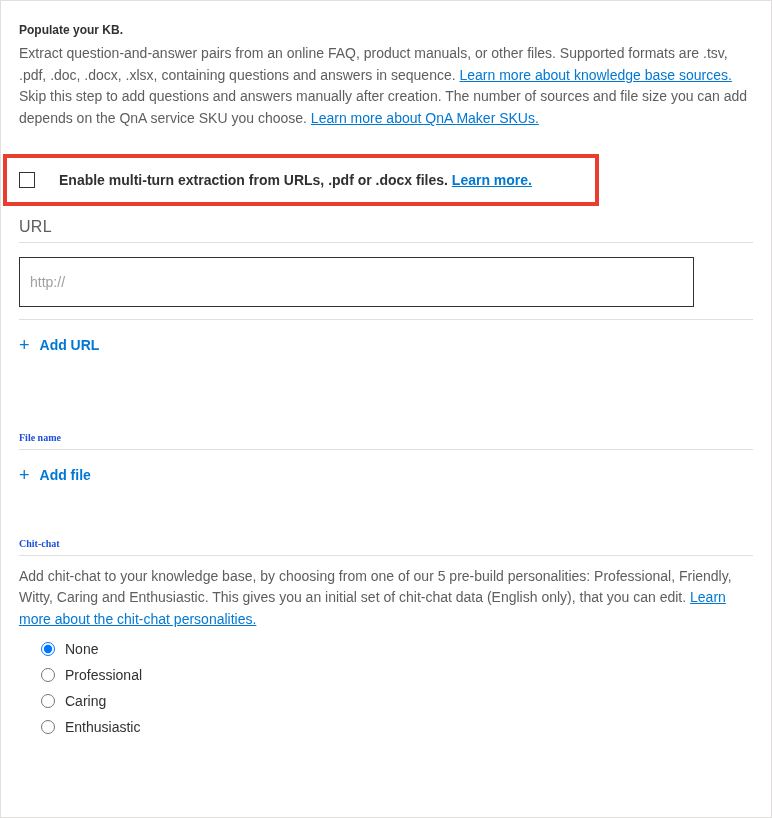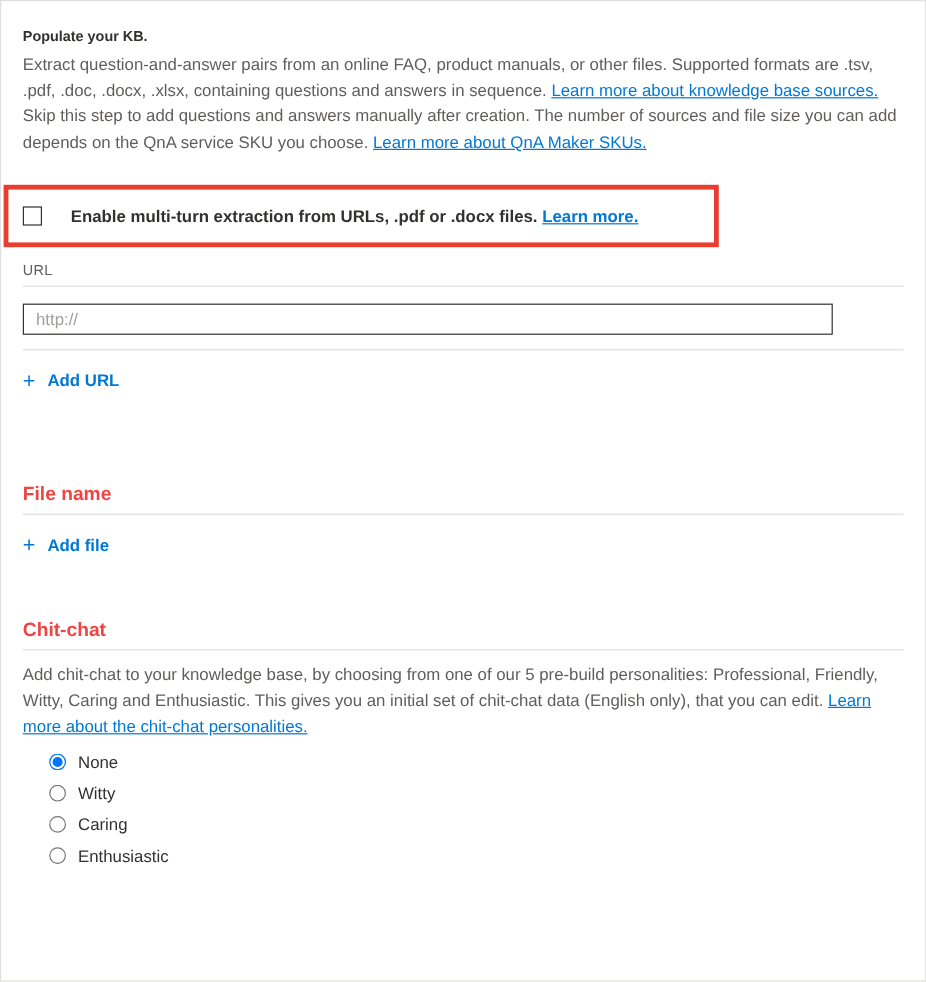--- a/index.html
+++ b/index.html
@@ -60,34 +60,34 @@
       font-size: 14px;
       font-weight: 600;
       color: #323130;
       padding-left: 10px;
     }
     .highlight-label .link {
       font-weight: 600;
     }
     .field-label {
       color: #605e5c;
-      font-size: 12px;
+      font-size: 16px;
       letter-spacing: 0.3px;
       margin-top: 12px;
       margin-bottom: 6px;
     }
     .hr {
       border: 0;
       border-bottom: 1px solid #e1dfdd;
       margin: 0;
     }
     .url-input {
       width: 678px;
       max-width: 92%;
-      height: 26px;
+      height: 50px;
       border: 1px solid #323130;
       padding: 0 10px;
       font-size: 14px;
       color: #605e5c;
       margin-top: 14px;
       margin-bottom: 12px;
     }
     .url-input::placeholder {
       color: #a19f9d;
     }
@@ -103,24 +103,25 @@
     .add-row .plus {
       font-size: 18px;
       font-weight: 400;
       margin-right: 10px;
       line-height: 1;
     }
     .spacer {
       height: 74px;
     }
     .subsection-title {
-      font-size: 16px;
-      font-weight: 600;
-      color: #ef4444;
+      font-size: 10px;
+      font-weight: 600;
+      color: #1d4ed8;
       margin-bottom: 6px;
+      font-family: Liberation Serif, serif;
     }
     .radio-list {
       margin-top: 10px;
       padding-left: 22px;
     }
     .radio-item {
       display: flex;
       align-items: center;
       margin-bottom: 10px;
     }
@@ -182,22 +183,22 @@
 <hr class="hr">
 <p class="description" style="margin-top:10px">
   <span>Add chit-chat to your knowledge base, by choosing from one of our 5 pre-build personalities: Professional, Friendly, Witty, Caring and Enthusiastic. This gives you an initial set of chit-chat data (English only), that you can edit. </span><a class="link">Learn more about the chit-chat personalities.</a>
 </p>
 <div class="radio-list" id="radio-list">
     <div class="radio-item">
       <input type="radio" name="chitchat" id="cc-0" checked="" style="">
       <label for="cc-0">None</label>
     </div>
     <div class="radio-item">
-      <input type="radio" name="chitchat" id="cc-3" style="">
-      <label for="cc-3">Witty</label>
+      <input type="radio" name="chitchat" id="cc-1" style="">
+      <label for="cc-1">Professional</label>
     </div>
     <div class="radio-item">
       <input type="radio" name="chitchat" id="cc-4" style="">
       <label for="cc-4">Caring</label>
     </div>
     <div class="radio-item">
       <input type="radio" name="chitchat" id="cc-5" style="">
       <label for="cc-5">Enthusiastic</label>
     </div>
   </div>

